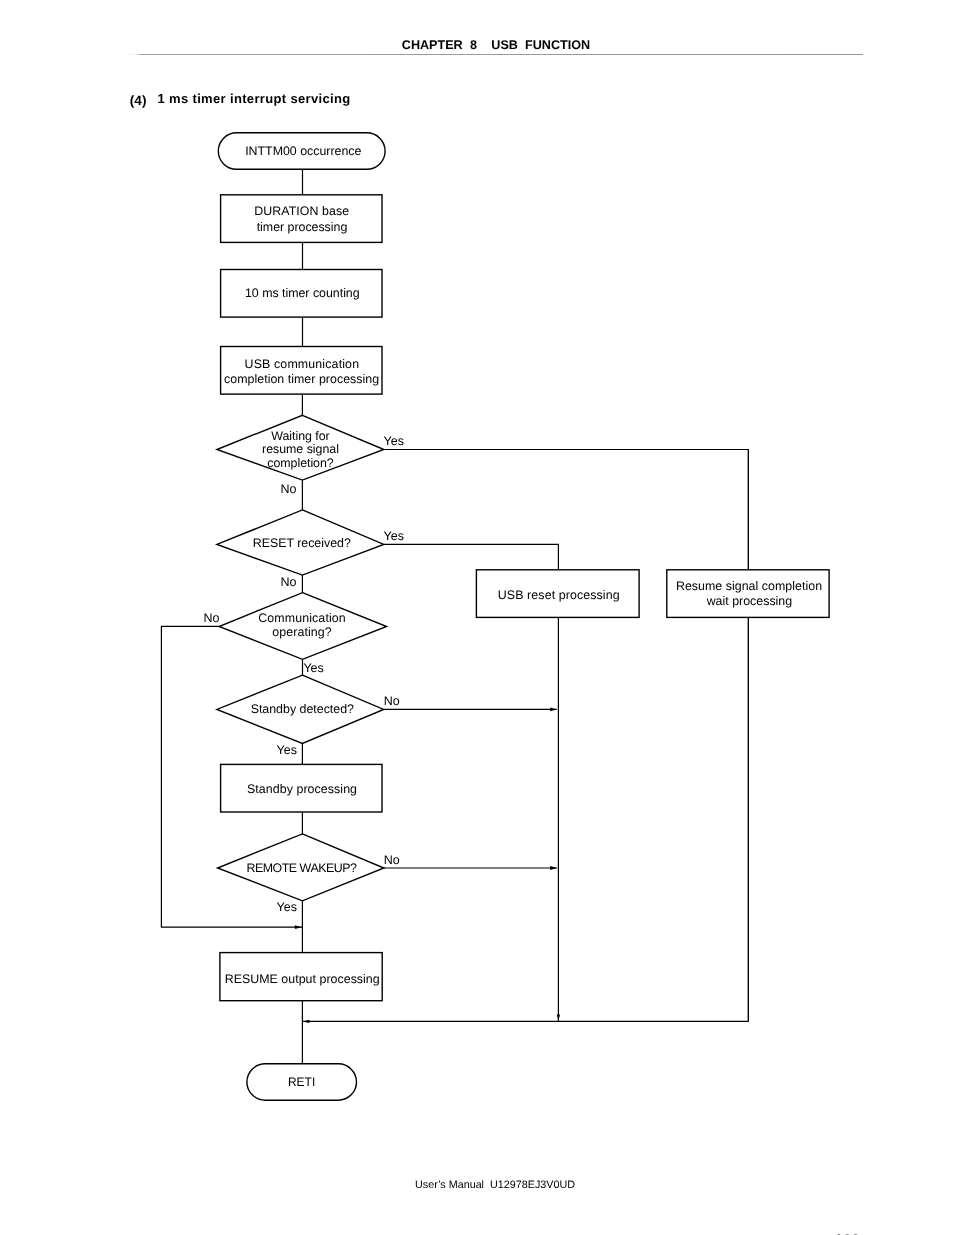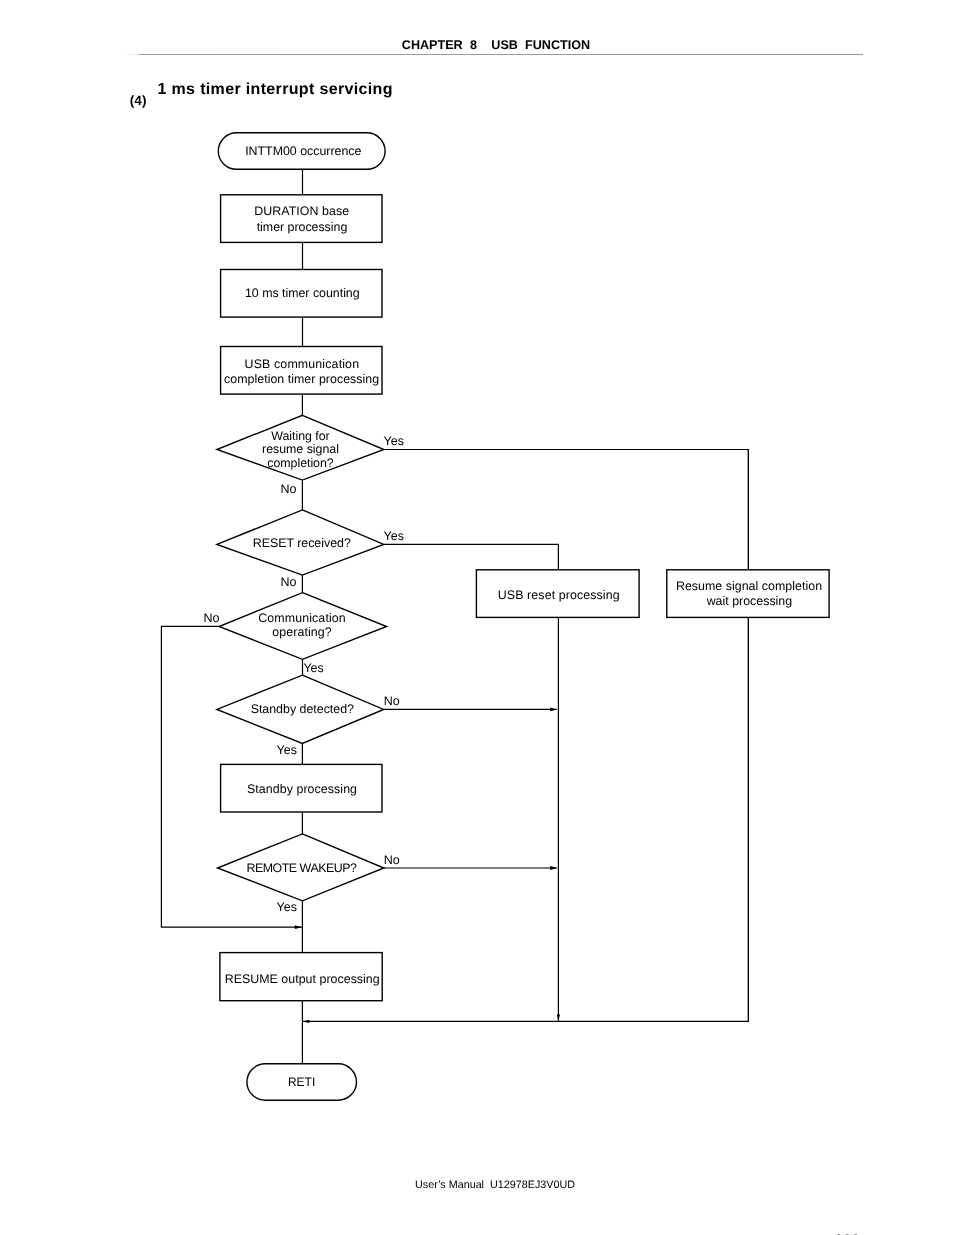--- a/index.html
+++ b/index.html
@@ -23,21 +23,21 @@
     font-size:12.6px; font-weight:bold; word-spacing:0.1px; white-space:pre;
     line-height:13px;
   }
   .rule {
     position:absolute; left:127px; top:53.75px; width:736px; height:1.2px;
     background:linear-gradient(to right, #f6f6f6 0px, #ededed 10px, #a0a0a0 13px, #969696 100%);
   }
 
   
   .sec-num  { position:absolute; left:129.8px; top:94.2px; font-size:13.6px; font-weight:bold; line-height:14px; }
-  .sec-text { position:absolute; left:157.5px; top:83px; font-size:16px; font-weight:bold; line-height:14px; letter-spacing:0.345px; }
+  .sec-text { position:absolute; left:157.5px; top:92px; font-size:13px; font-weight:bold; line-height:14px; letter-spacing:0.345px; }
 
   
   #flow { position:absolute; left:0; top:0; }
 
   
   .footer-txt {
     position:absolute; left:0; top:1178.5px; width:990px;
     text-align:center; font-size:10.78px; white-space:pre; line-height:12px;
   }
   .pageno {

